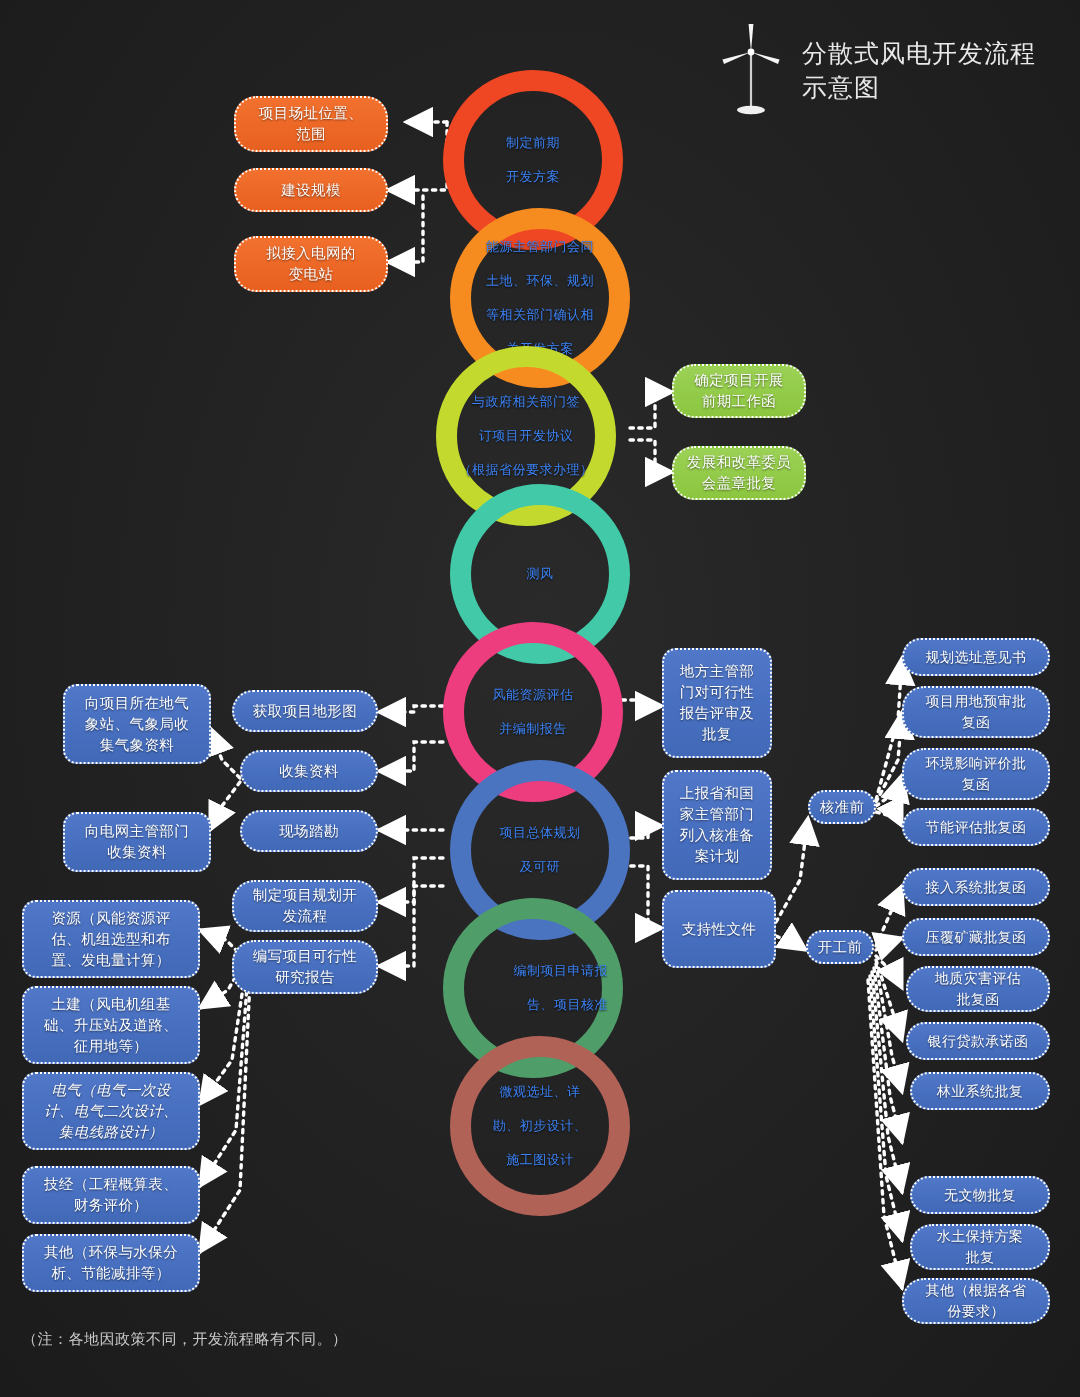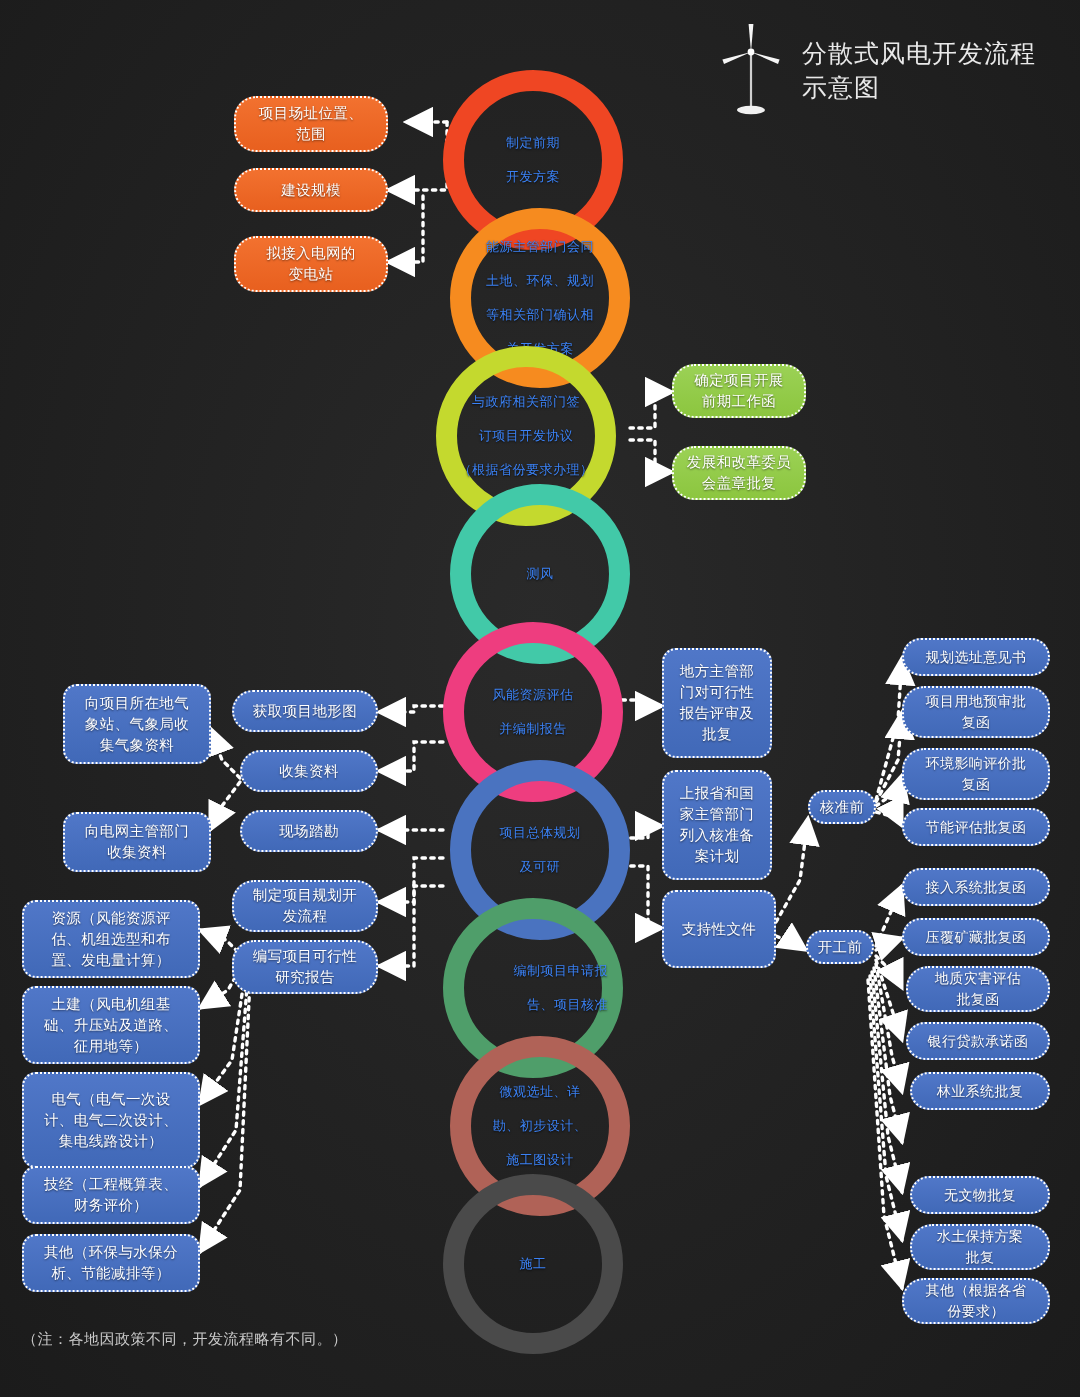--- a/index.html
+++ b/index.html
@@ -143,23 +143,20 @@
   </div>
   <div class="ring" style="left:443px;top:898px;width:180px;height:180px;border:21px solid #4f9e6a;">
     <div class="rlabel" style="white-space:pre-line;text-align:right;">编制项目申请报
 告、项目核准</div>
   </div>
   <div class="ring" style="left:450px;top:1036px;width:180px;height:180px;border:21px solid #b06257;">
     <div class="rlabel" style="white-space:pre-line;">微观选址、详
 勘、初步设计、
 施工图设计</div>
   </div>
-  <div class="ring" style="left:443px;top:1174px;width:180px;height:180px;border:21px solid #4a4a4a;">
-    <div class="rlabel" style="white-space:pre-line;">施工</div>
-  </div>
 
   <div class="box orange pill" style="left:234px;top:96px;width:154px;height:56px;white-space:pre-line;">项目场址位置、
 范围</div>
   <div class="box orange pill" style="left:234px;top:168px;width:154px;height:44px;white-space:pre-line;">建设规模</div>
   <div class="box orange pill" style="left:234px;top:236px;width:154px;height:56px;white-space:pre-line;">拟接入电网的
 变电站</div>
 
   <div class="box green pill" style="left:672px;top:364px;width:134px;height:54px;white-space:pre-line;">确定项目开展
 前期工作函</div>
   <div class="box green pill" style="left:672px;top:446px;width:134px;height:54px;white-space:pre-line;">发展和改革委员
@@ -178,21 +175,21 @@
 发流程</div>
   <div class="box blue pill" style="left:232px;top:940px;width:146px;height:54px;white-space:pre-line;">编写项目可行性
 研究报告</div>
 
   <div class="box blue" style="left:22px;top:900px;width:178px;height:78px;white-space:pre-line;">资源（风能资源评
 估、机组选型和布
 置、发电量计算）</div>
   <div class="box blue" style="left:22px;top:986px;width:178px;height:78px;white-space:pre-line;">土建（风电机组基
 础、升压站及道路、
 征用地等）</div>
-  <div class="box blue" style="left:22px;top:1072px;width:178px;height:96px;white-space:pre-line;">电气（电气一次设
+  <div class="box blue" style="left:22px;top:1072px;width:178px;height:78px;white-space:pre-line;font-style:italic;">电气（电气一次设
 计、电气二次设计、
 集电线路设计）</div>
   <div class="box blue" style="left:22px;top:1166px;width:178px;height:58px;white-space:pre-line;">技经（工程概算表、
 财务评价）</div>
   <div class="box blue" style="left:22px;top:1234px;width:178px;height:58px;white-space:pre-line;">其他（环保与水保分
 析、节能减排等）</div>
 
   <div class="box blue" style="left:662px;top:648px;width:110px;height:110px;white-space:pre-line;">地方主管部
 门对可行性
 报告评审及

